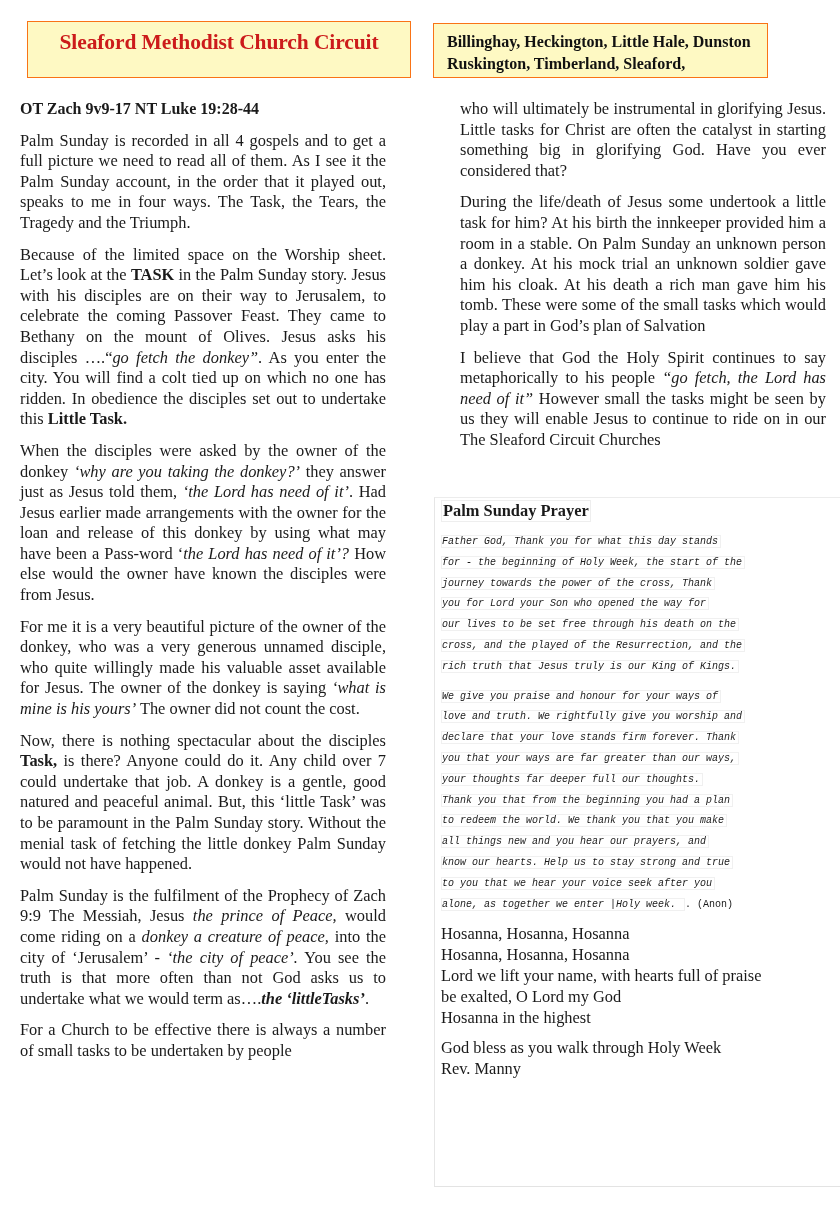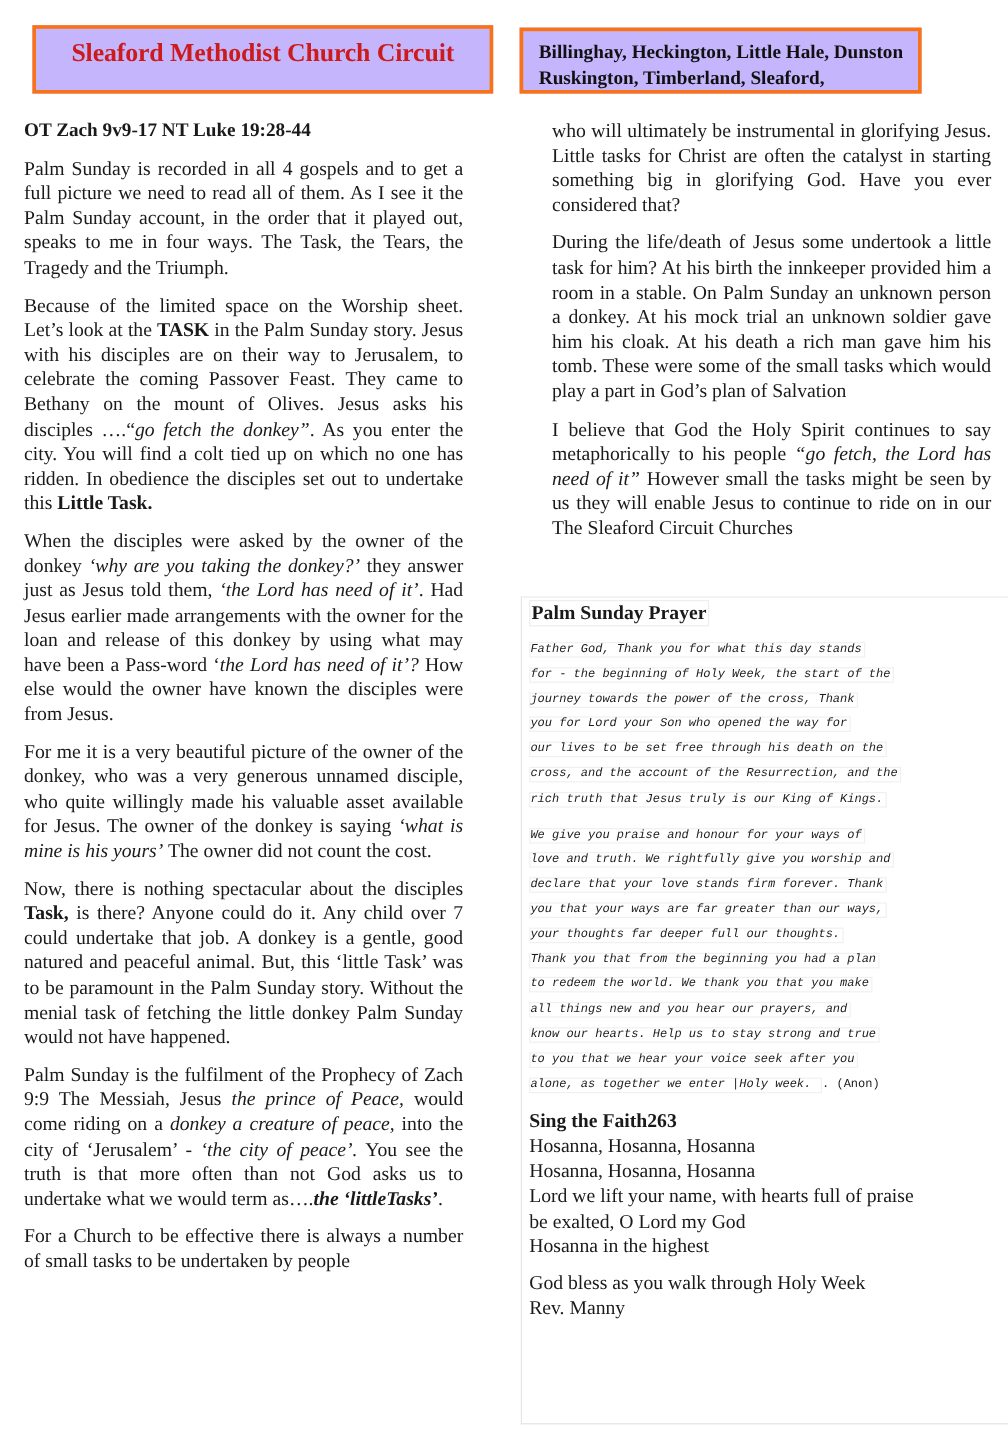--- a/index.html
+++ b/index.html
@@ -2,21 +2,21 @@
 <html><head>
 <meta charset="utf-8">
 <style>
   html, body { margin: 0; padding: 0; background: #ffffff; }
   body {
     width: 840px; height: 1205px; position: relative; overflow: hidden;
     font-family: "Liberation Serif", "DejaVu Serif", serif;
     color: #1a1a1a;
   }
   .hdr-box {
-    position: absolute; border: 3px solid #f97316; box-sizing: border-box; background: #c4b5fd;
+    position: absolute; border: 1px solid #f97316; box-sizing: border-box; background: #fef9c3;
   }
   #title-box { left: 27px; top: 21px; width: 384px; height: 57px; }
   #title-box .title {
     position: absolute; left: 0; right: 0; top: 8px; text-align: center;
     color: #cc1b1b; font-weight: bold; font-size: 21.5px; letter-spacing: -0.1px;
   }
   #places-box { left: 433px; top: 23px; width: 335px; height: 55px; }
   #places-box .places {
     position: absolute; left: 13px; top: 7px; right: 8px;
     font-weight: bold; font-size: 16px; line-height: 22px; color: #111;
@@ -87,39 +87,38 @@
 
 <div id="prayer-box">
   <div class="prayer-inner">
     <div class="prayer-title">Palm Sunday Prayer</div>
     <div class="prayer-para">
       <span class="prayer-line"><span class="hl">Father God,  Thank you for what this day stands</span></span>
       <span class="prayer-line"><span class="hl">for - the beginning of Holy Week, the start of the</span></span>
       <span class="prayer-line"><span class="hl">journey towards the power of the cross, Thank</span></span>
       <span class="prayer-line"><span class="hl">you for Lord your Son who opened the way for</span></span>
       <span class="prayer-line"><span class="hl">our lives to be set free through his death on the</span></span>
-      <span class="prayer-line"><span class="hl">cross, and the account of the Resurrection,  and the</span></span>
+      <span class="prayer-line"><span class="hl">cross, and the played of the Resurrection,  and the</span></span>
       <span class="prayer-line"><span class="hl">rich truth that Jesus truly is our King of Kings.</span></span>
     </div>
     <div class="prayer-para">
       <span class="prayer-line"><span class="hl">We give you praise and honour for your ways of</span></span>
       <span class="prayer-line"><span class="hl">love and truth. We rightfully give you worship and</span></span>
       <span class="prayer-line"><span class="hl">declare that your love stands firm forever. Thank</span></span>
       <span class="prayer-line"><span class="hl">you that your ways are far greater than our ways,</span></span>
       <span class="prayer-line"><span class="hl">your thoughts far deeper full our thoughts.</span></span>
       <span class="prayer-line"><span class="hl">Thank you that from the beginning you had a plan</span></span>
       <span class="prayer-line"><span class="hl">to redeem the world. We thank you that you make</span></span>
       <span class="prayer-line"><span class="hl">all things new and you hear our prayers, and</span></span>
       <span class="prayer-line"><span class="hl">know our hearts. Help us to stay strong and true</span></span>
       <span class="prayer-line"><span class="hl">to you that we hear your voice seek after you</span></span>
       <span class="prayer-line"><span class="hl">alone, as together we enter |Holy week. </span><span class="anon">. (Anon)</span></span>
     </div>
 
     <div class="hymn">
-      <span class="hymn-line hymn-title">Sing the Faith263</span>
       <span class="hymn-line">Hosanna, Hosanna, Hosanna</span>
       <span class="hymn-line">Hosanna, Hosanna, Hosanna</span>
       <span class="hymn-line">Lord we lift your name, with hearts full of praise</span>
       <span class="hymn-line">be exalted, O Lord my God</span>
       <span class="hymn-line">Hosanna in the highest</span>
     </div>
 
     <div class="blessing">
       <span>God bless as you walk through Holy Week</span>
       <span>Rev. Manny</span>

